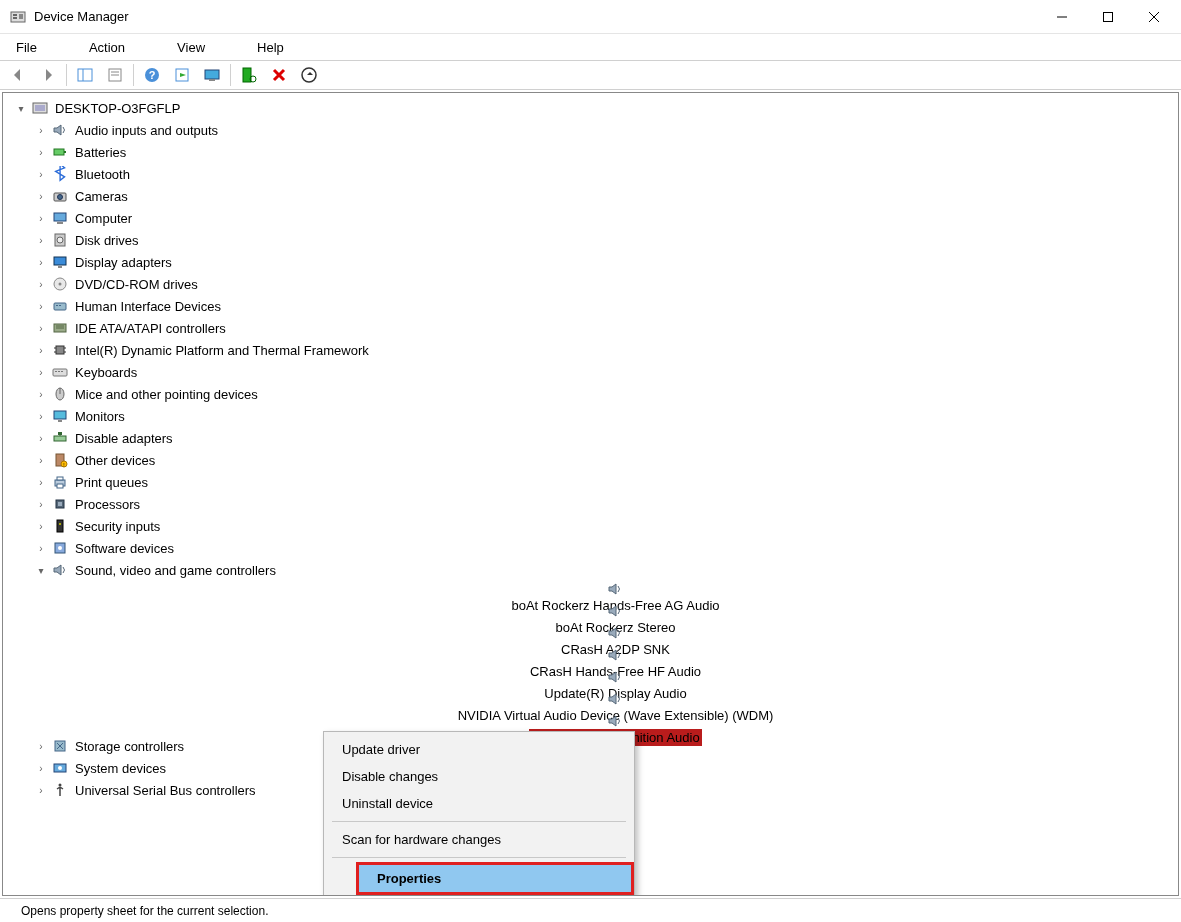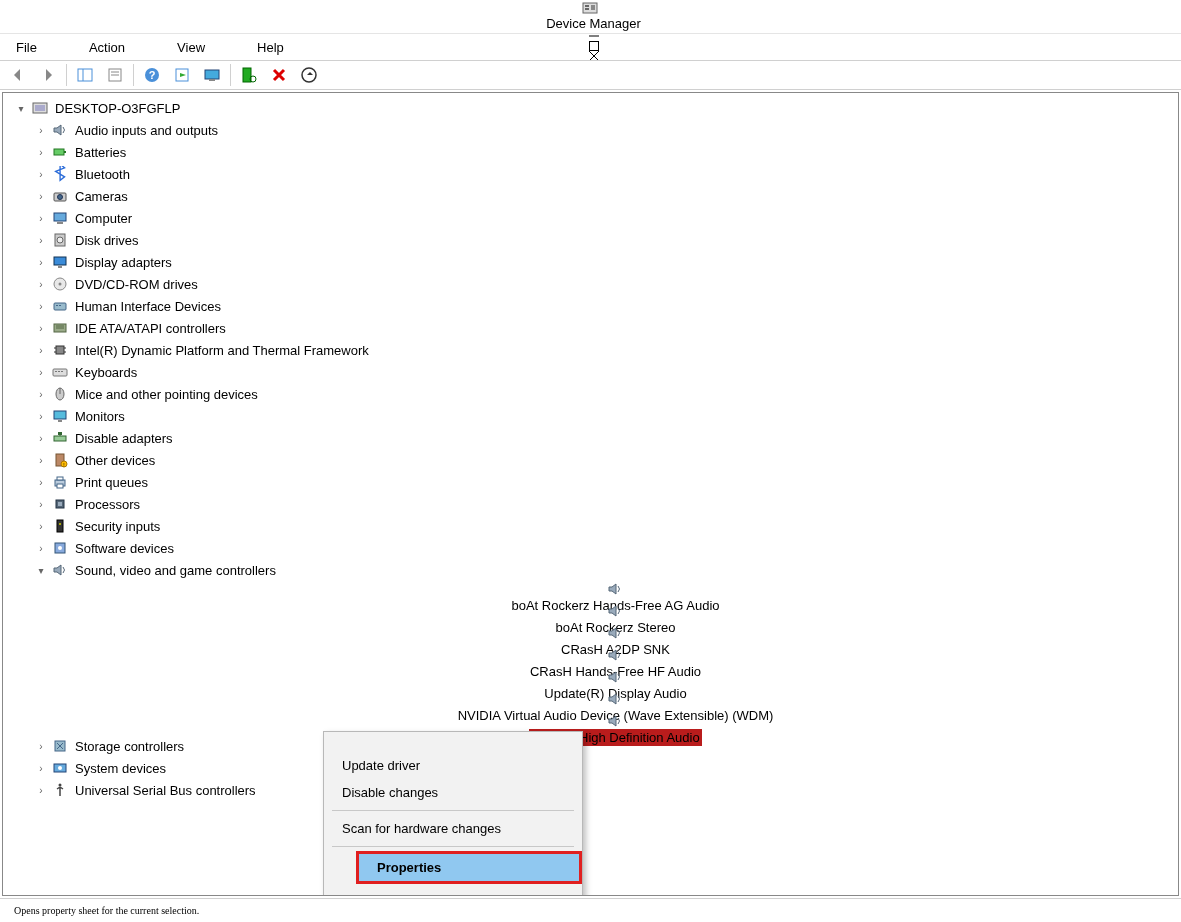--- a/index.html
+++ b/index.html
@@ -12,21 +12,20 @@
   overflow: hidden;
   display: flex;
   flex-direction: column;
 }
 .titlebar {
   height: 34px;
   display: flex;
   align-items: center;
   padding: 0 4px 0 10px;
   border-bottom: 1px solid #e5e5e5;
-  flex-direction: column;
 }
 .titlebar .title-icon { width: 16px; height: 16px; margin-right: 8px; }
 .titlebar .title-text { flex: 0 0 auto; font-size: 13px; }
 .titlebar .spacer { flex: 1; }
 .winbtn {
   width: 46px; height: 32px;
   display: flex; align-items: center; justify-content: center;
   font-family: "Segoe MDL2 Assets", sans-serif;
 }
 .menubar {
@@ -75,39 +74,39 @@
 .label { font-size: 13px; padding: 1px 2px; }
 .label.selected { background: #b91c1c; }
 .indent-0 { padding-left: 10px; }
 .indent-1 { padding-left: 30px; }
 .indent-2 { padding-left: 56px; flex-direction: column; }
 .contextmenu {
   position: absolute;
   background: #f2f2f2;
   border: 1px solid #b8b8b8;
   box-shadow: 3px 3px 6px rgba(0,0,0,0.25);
-  padding: 20px 0;
-  width: 260px;
+  padding: 4px 0;
+  width: 312px;
 }
 .cmitem {
   padding: 6px 18px;
   font-size: 13px;
 }
 .cmitem.highlight {
   background: #90c8f0;
   font-weight: bold;
 }
 .cmsep { height: 1px; background: #c8c8c8; margin: 4px 8px; }
 .redbox { border: 3px solid #e02020; margin-left: 32px; }
 .statusbar {
   height: 24px;
   border-top: 1px solid #d0d0d0;
-  padding: 2px 14px;
-  font-size: 10px;
-  display: flex; align-items: center; font-family: Liberation Serif, serif;
+  padding: 2px 21px;
+  font-size: 12px;
+  display: flex; align-items: center;
 }
 </style>
 </head>
 <body>
 
 <div class="titlebar">
   <span class="title-icon">
     <svg viewBox="0 0 16 16">
         <rect x="1" y="3" width="14" height="10" fill="#ddd" stroke="#666"></rect>
         <rect x="3" y="5" width="4" height="2" fill="#666"></rect>
@@ -603,20 +602,21 @@
               <span class="label">Universal Serial Bus controllers</span>
             </div>
           </li>
         </ul>
       </li>
     </ul>
 
   <div class="contextmenu" id="ctxmenu" style="left:320px; top:638px;">
       <div class="cmitem">Update driver</div>
       <div class="cmitem">Disable changes</div>
+      <div class="cmitem">Uninstall device</div>
       <div class="cmsep"></div>
       <div class="cmitem">Scan for hardware changes</div>
       <div class="cmsep"></div>
       <div class="cmitem highlight redbox">Properties</div>
     </div>
 </div>
 
 <div class="statusbar">
   <span>Opens property sheet for the current selection.</span>
 </div>

